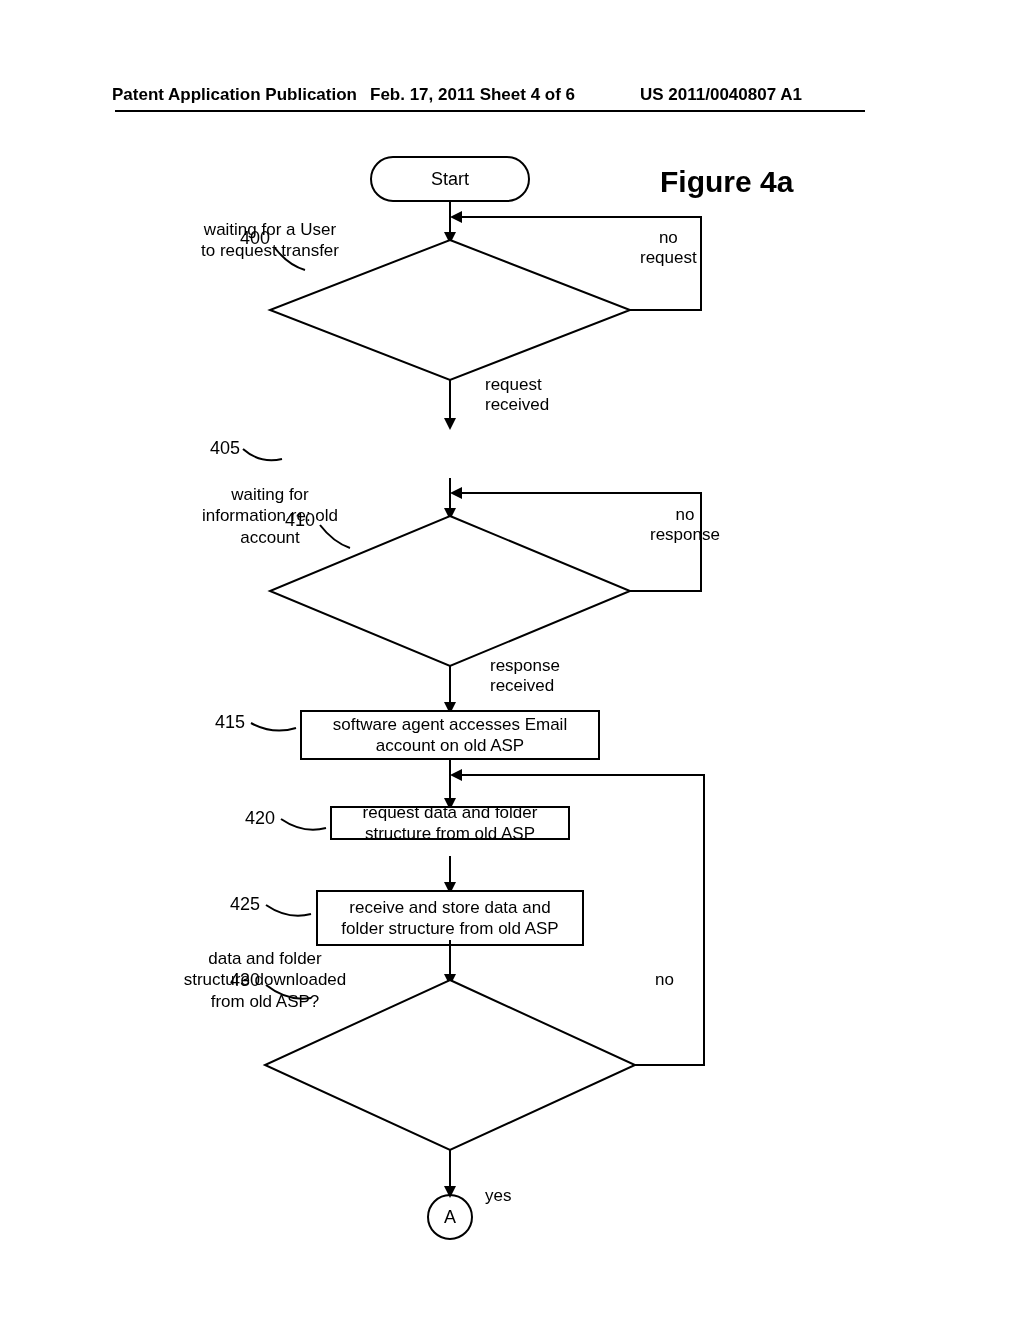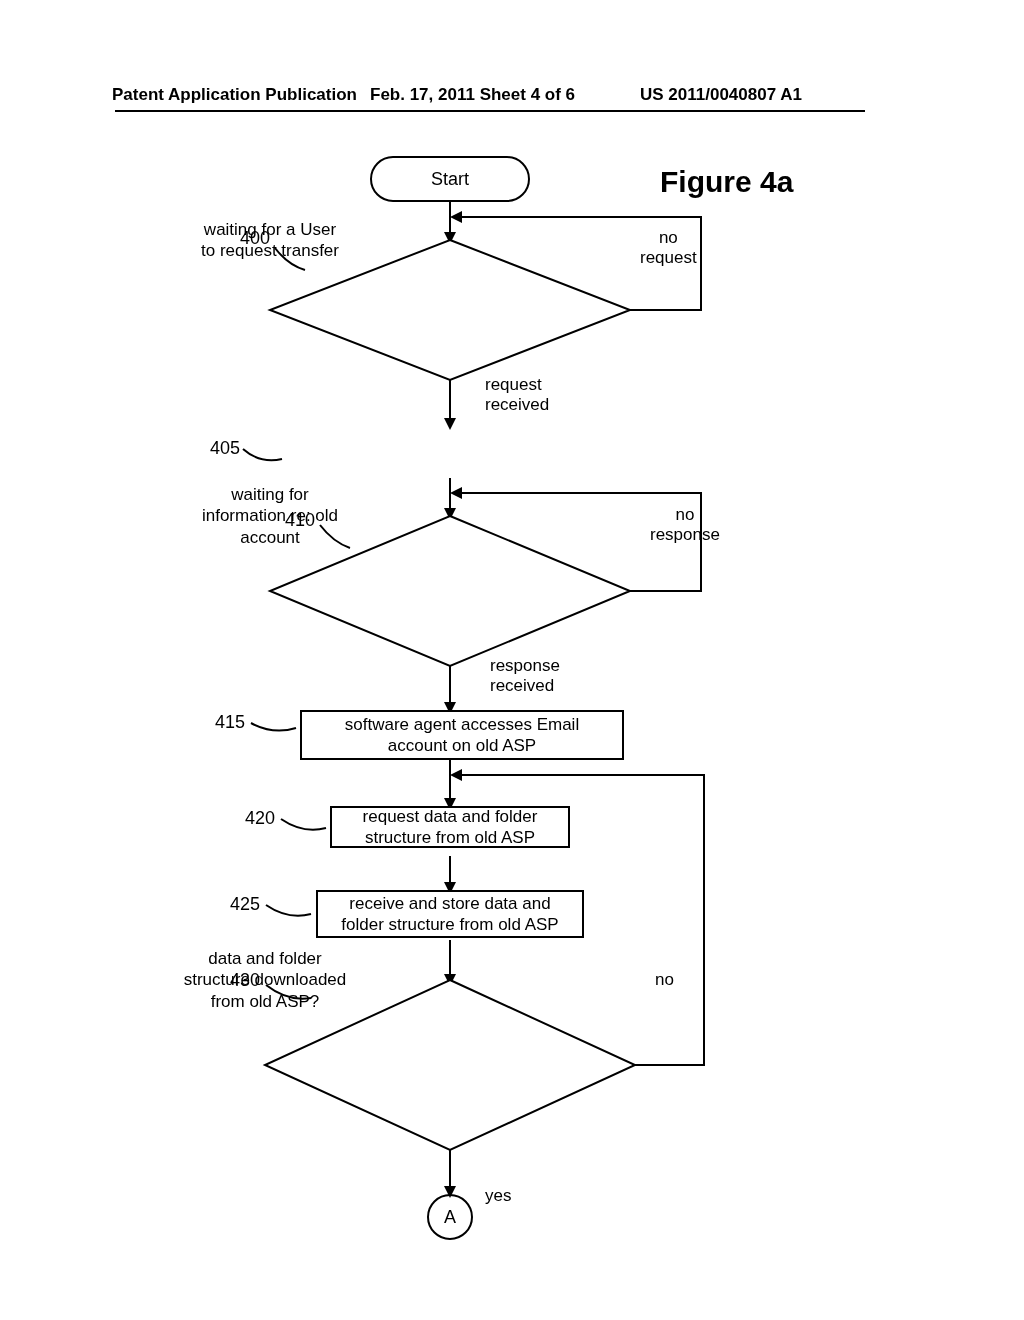--- a/index.html
+++ b/index.html
@@ -207,45 +207,45 @@
   <div class="line" style="left:340px; top:342px; width:242px; height:2px;"></div>
   <div class="arrowhead left" style="left:330px; top:337px;"></div>
   <div class="edge-label" style="left:530px; top:355px; white-space:pre-line; text-align:center;">no
 response</div>
 
   <div class="line" style="left:329px; top:516px; width:2px; height:36px;"></div>
   <div class="arrowhead down" style="left:324px; top:552px;"></div>
   <div class="edge-label" style="left:370px; top:506px; white-space:pre-line;">response
 received</div>
 
-  <div class="process" style="left:180px; top:560px; width:324px; height:50px;">
+  <div class="process" style="left:180px; top:560px; width:300px; height:50px;">
     <span style="white-space:pre-line;">software agent accesses Email
 account on old ASP</span>
   </div>
   <div class="ref-label" style="left:95px; top:562px;">415</div>
   <svg class="ref-curve" style="left:128px; top:570px;" width="50" height="20">
       <path d="M3,3 Q25,15 48,8" stroke="black" stroke-width="2" fill="none"></path>
     </svg>
 
   <div class="line" style="left:329px; top:610px; width:2px; height:38px;"></div>
   <div class="arrowhead down" style="left:324px; top:648px;"></div>
 
-  <div class="process" style="left:210px; top:656px; width:240px; height:42px;">
+  <div class="process" style="left:210px; top:656px; width:240px; height:34px;">
     <span style="white-space:pre-line;">request data and folder
 structure from old ASP</span>
   </div>
   <div class="ref-label" style="left:125px; top:658px;">420</div>
   <svg class="ref-curve" style="left:158px; top:666px;" width="50" height="24">
       <path d="M3,3 Q25,18 48,12" stroke="black" stroke-width="2" fill="none"></path>
     </svg>
 
   <div class="line" style="left:329px; top:706px; width:2px; height:26px;"></div>
   <div class="arrowhead down" style="left:324px; top:732px;"></div>
 
-  <div class="process" style="left:196px; top:740px; width:268px; height:48px;">
+  <div class="process" style="left:196px; top:740px; width:268px; height:56px;">
     <span style="white-space:pre-line;">receive and store data and
 folder structure from old ASP</span>
   </div>
   <div class="ref-label" style="left:110px; top:744px;">425</div>
   <svg class="ref-curve" style="left:143px; top:752px;" width="50" height="24">
       <path d="M3,3 Q25,18 48,12" stroke="black" stroke-width="2" fill="none"></path>
     </svg>
 
   <div class="line" style="left:329px; top:790px; width:2px; height:34px;"></div>
   <div class="arrowhead down" style="left:324px; top:824px;"></div>

